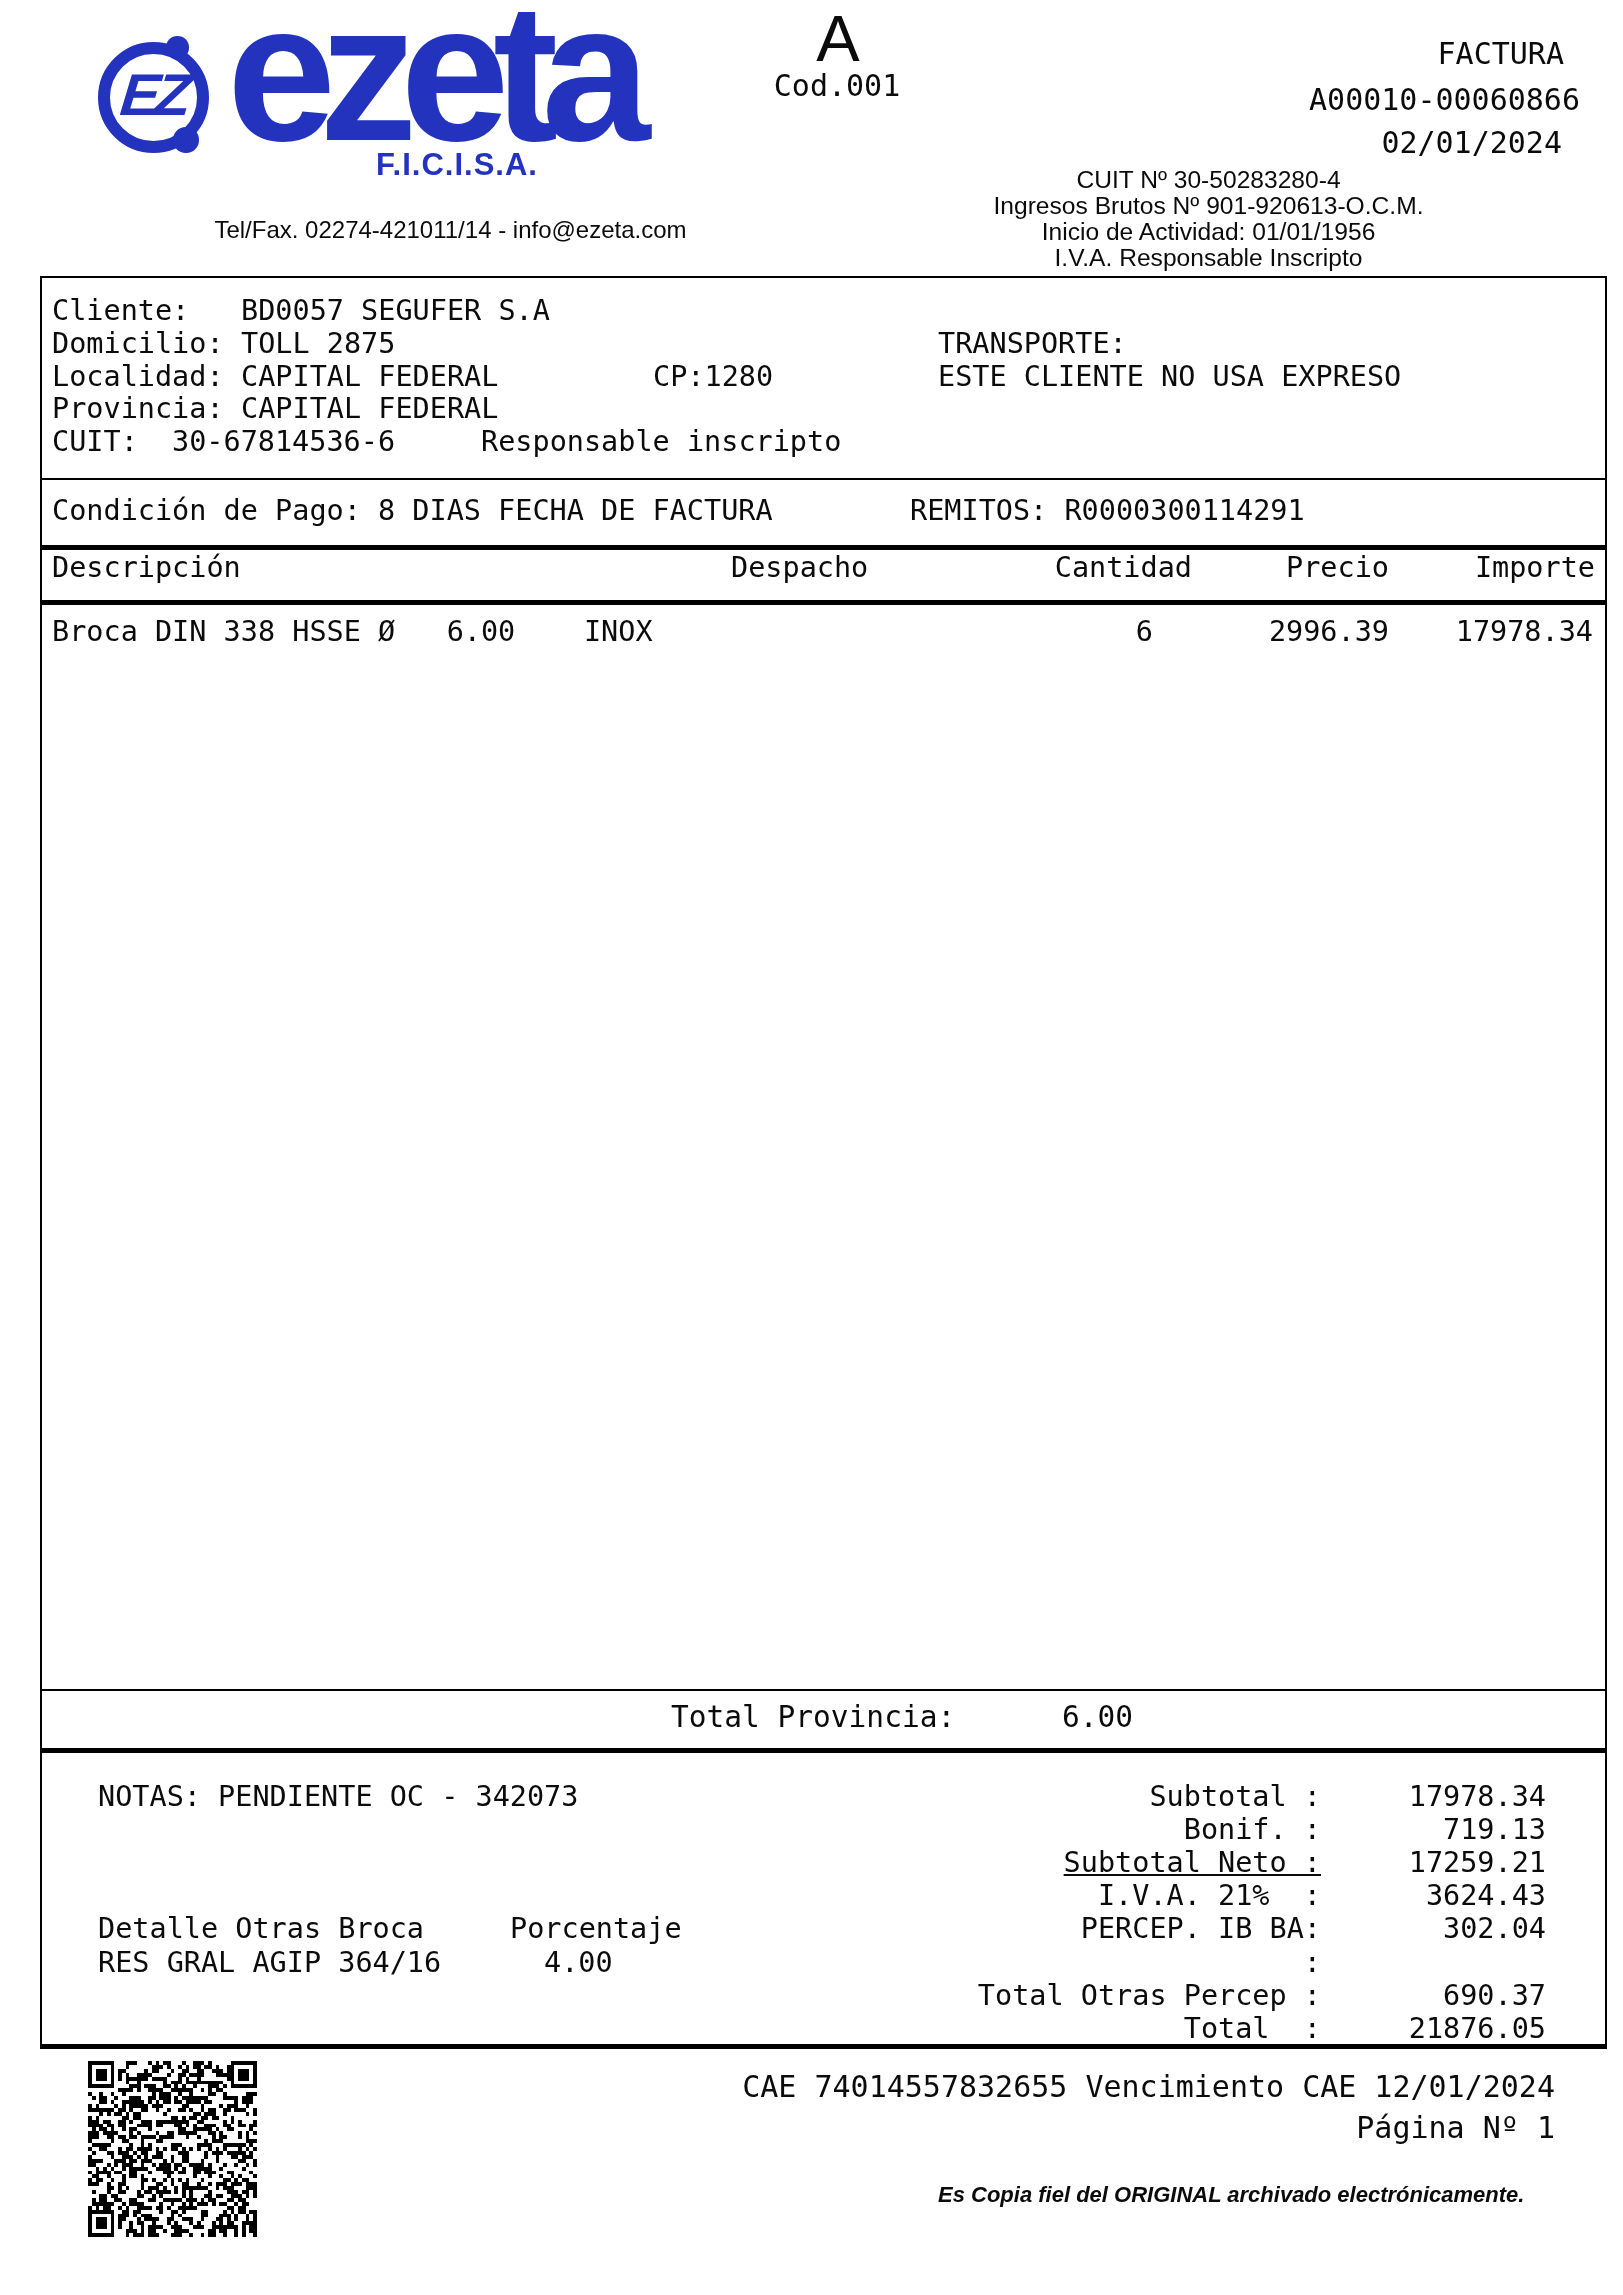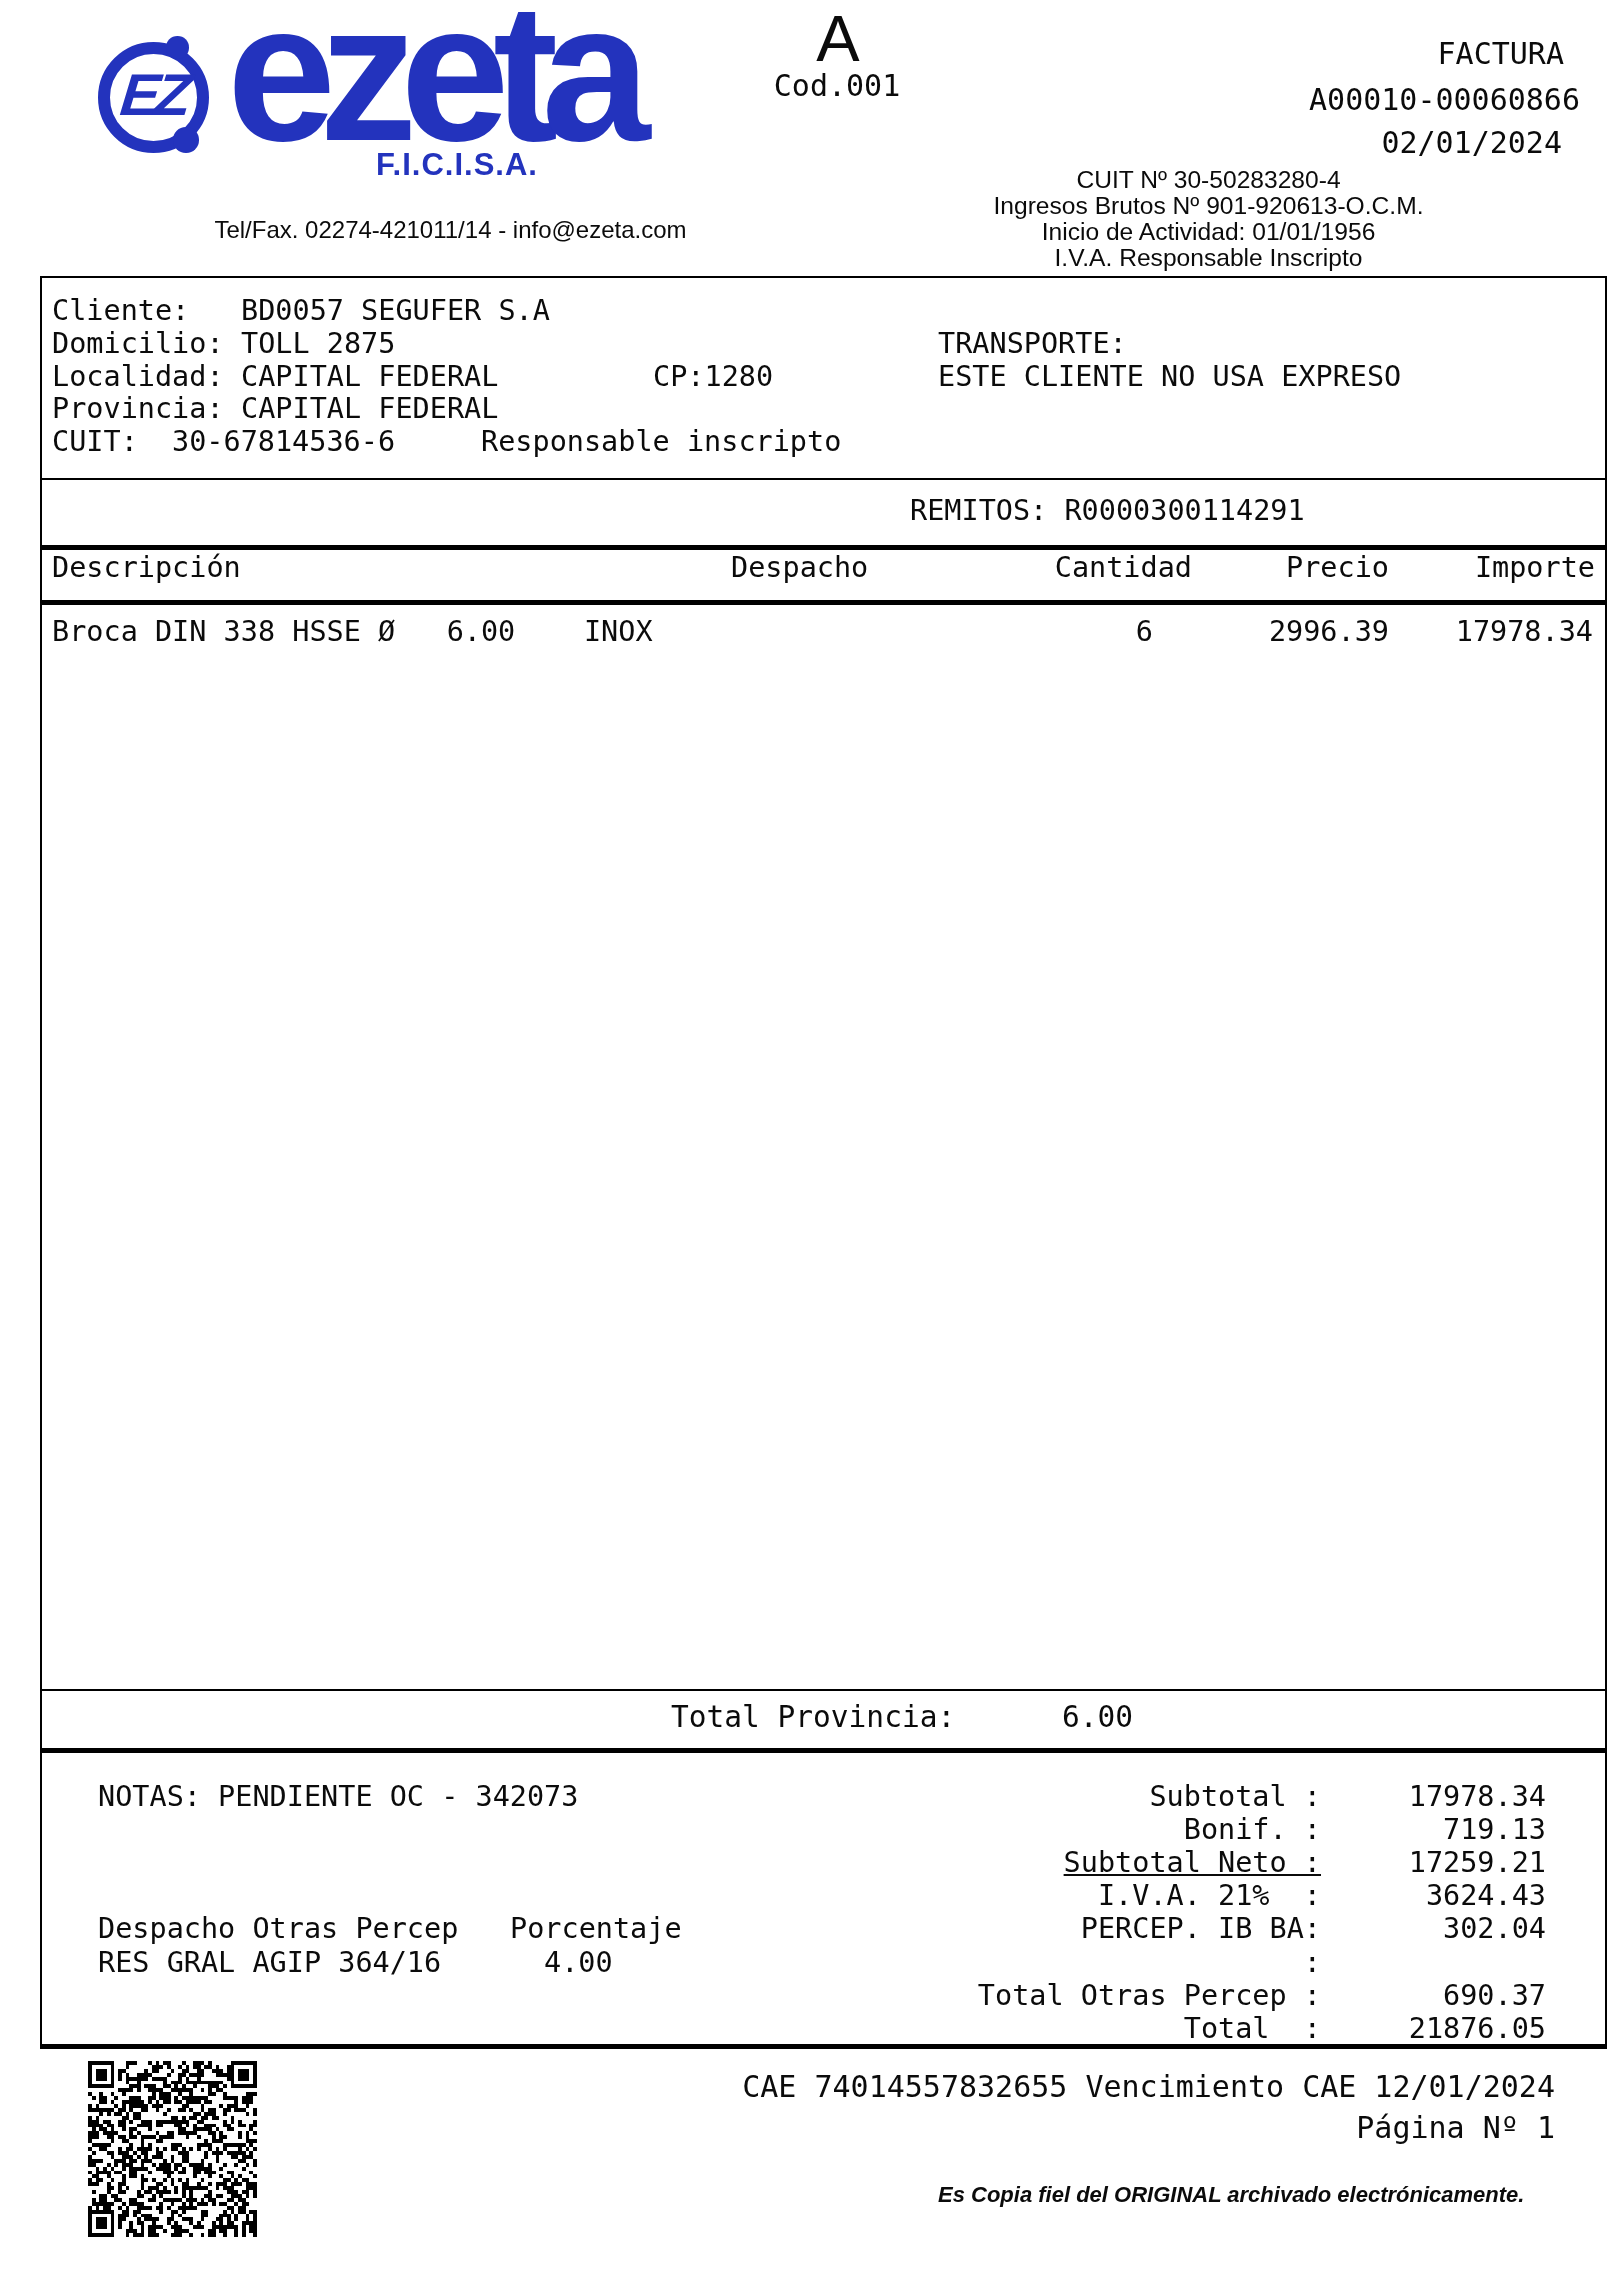--- a/index.html
+++ b/index.html
@@ -63,38 +63,39 @@
   <span class="abs mono" style="left:653px; top:361px;">CP:1280</span>
   <span class="abs mono" style="left:938px; top:361px;">ESTE CLIENTE NO USA EXPRESO</span>
 
   <span class="abs mono" style="left:52px; top:393px;">Provincia:</span>
   <span class="abs mono" style="left:241px; top:393px;">CAPITAL FEDERAL</span>
 
   <span class="abs mono" style="left:52px; top:426px;">CUIT:</span>
   <span class="abs mono" style="left:172px; top:426px;">30-67814536-6</span>
   <span class="abs mono" style="left:481px; top:426px;">Responsable inscripto</span>
 
+  <span class="abs mono" style="left:52px; top:495px;">Condición de Pago: 8 DIAS FECHA DE FACTURA</span>
   <span class="abs mono" style="left:910px; top:495px;">REMITOS: R0000300114291</span>
 
   <span class="abs mono" style="left:52px; top:552px;">Descripción</span>
   <span class="abs mono" style="left:731px; top:552px;">Despacho</span>
   <span class="abs mono" style="right:432px; top:552px;">Cantidad</span>
   <span class="abs mono" style="right:235px; top:552px;">Precio</span>
   <span class="abs mono" style="right:29px; top:552px;">Importe</span>
 
   <span class="abs mono" style="left:52px; top:616px;">Broca DIN 338 HSSE Ø   6.00    INOX</span>
   <span class="abs mono" style="right:471px; top:616px;">6</span>
   <span class="abs mono" style="right:235px; top:616px;">2996.39</span>
   <span class="abs mono" style="right:31px; top:616px;">17978.34</span>
 
   <span class="abs mono" style="left:671px; top:1701px; font-size:29.5px;">Total Provincia:</span>
   <span class="abs mono" style="left:1062px; top:1701px; font-size:29.5px;">6.00</span>
 
   <span class="abs mono" style="left:98px; top:1781px;">NOTAS: PENDIENTE OC - 342073</span>
-  <span class="abs mono" style="left:98px; top:1913px;">Despacho Otras Percep</span>
+  <span class="abs mono" style="left:98px; top:1913px;">Detalle Otras Broca</span>
   <span class="abs mono" style="left:510px; top:1913px;">Porcentaje</span>
   <span class="abs mono" style="left:98px; top:1947px;">RES GRAL AGIP 364/16</span>
   <span class="abs mono" style="left:544px; top:1947px;">4.00</span>
 
   <span class="abs mono" style="right:303px; top:1781px;">Subtotal :</span>
   <span class="abs mono" style="right:78px; top:1781px;">17978.34</span>
   <span class="abs mono" style="right:303px; top:1814px;">Bonif. :</span>
   <span class="abs mono" style="right:78px; top:1814px;">719.13</span>
   <span class="abs mono" style="right:303px; top:1847px;text-decoration:underline;">Subtotal Neto :</span>
   <span class="abs mono" style="right:78px; top:1847px;">17259.21</span>

